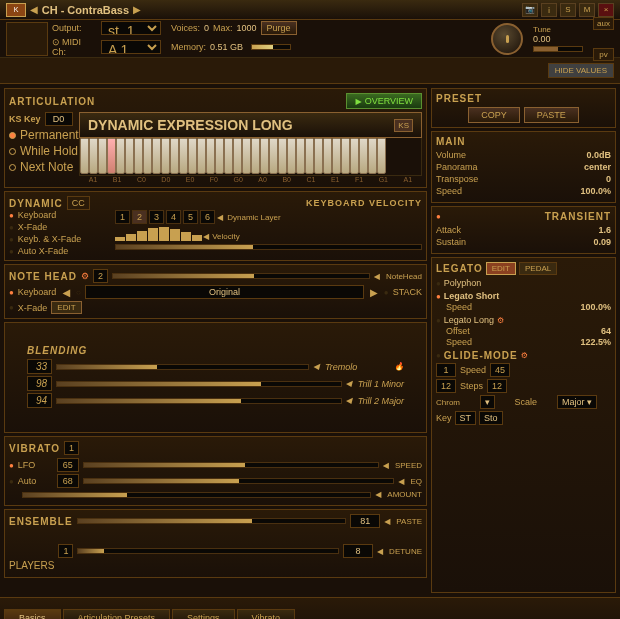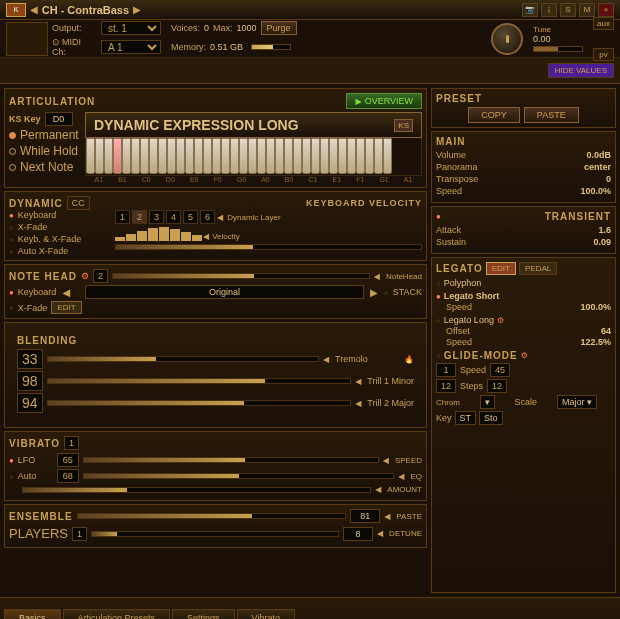--- a/index.html
+++ b/index.html
@@ -66,21 +66,21 @@
       background: #2a1a08;
       border: 1px solid #5a3a10;
     }
     .output-section { display: flex; flex-direction: column; gap: 2px; flex: 1; }
     .output-row { display: flex; align-items: center; gap: 4px; }
     .output-label { color: #c8a050; font-size: 9px; width: 45px; }
     .output-select {
       background: #0a0805;
       border: 1px solid #5a3a10;
       color: #c8a050;
-      font-size: 10px;
+      font-size: 14px;
       height: 14px;
       padding: 0 2px;
       width: 60px;
     }
     .purge-btn {
       background: linear-gradient(180deg, #4a3020 0%, #2a1a08 100%);
       border: 1px solid #8a6030;
       color: #c8a050;
       font-size: 9px;
       padding: 1px 5px;
@@ -149,21 +149,21 @@
       color: #80e040;
       font-size: 9px;
       padding: 2px 8px;
       cursor: pointer;
       display: flex; align-items: center; gap: 3px;
     }
     .play-icon { color: #80e040; font-size: 8px; }
 
     .articulation-top {
       display: flex;
-      gap: 6px;
+      gap: 0;
     }
     .ks-section {
       display: flex;
       flex-direction: column;
       gap: 2px;
       min-width: 70px;
     }
     .ks-row {
       display: flex;
       align-items: center;
@@ -271,36 +271,37 @@
       color: #c8a050;
       font-size: 8px;
       padding: 1px 5px;
       cursor: pointer;
     }
 
     
     .blending-section {
       background: linear-gradient(180deg, #2a1a08 0%, #1a1008 100%);
       border: 1px solid #5a3a10;
-      padding: 12px;
+      padding: 22px;
+      font-style: italic;
     }
     .blend-row {
       display: flex;
       align-items: center;
       gap: 4px;
       margin-bottom: 2px;
     }
     .blend-num {
       background: #0a0805;
       border: 1px solid #5a3a10;
       color: #c8a050;
-      font-size: 14px;
+      font-size: 10px;
       padding: 1px 4px;
       min-width: 25px;
-      text-align: left;
+      text-align: right;
     }
 
     
     .vibrato-section {
       background: linear-gradient(180deg, #2a1a08 0%, #1a1008 100%);
       border: 1px solid #5a3a10;
       padding: 4px;
     }
     .vib-row {
       display: flex;
@@ -494,21 +495,21 @@
       height: 26px;
       background: #2a1a08;
       display: flex;
       align-items: center;
       padding: 0 6px;
       gap: 4px;
       border-bottom: 1px solid #5a3a10;
     }
     .hide-values-btn {
       margin-left: auto;
-      background: #4c1d95;
+      background: #404040;
       border: 1px solid #5a3a10;
       color: #c8a050;
       font-size: 8px;
       padding: 2px 6px;
       cursor: pointer;
     }
 
     .orange-dot { color: #ff8040; font-size: 8px; }
 
     .flex-row { display: flex; align-items: center; gap: 4px; }
@@ -900,21 +901,21 @@
       <div class="flex-row" style="margin-bottom:3px;">
         <span class="section-title">ENSEMBLE</span>
         <div class="small-slider" style="flex:1;">
           <div class="small-slider-fill slider-filled" style="width:65%;"></div>
         </div>
         <div class="ens-val">81</div>
         <span class="triangle-indicator">◀</span>
         <span style="color:#c8a050;font-size:8px;">PASTE</span>
       </div>
       <div class="ensemble-row">
-        <span style="color:#c8a050;font-size:13px;">PLAYERS</span>
+        <span style="color:#c8a050;font-size:10px;margin-top:29px;">PLAYERS</span>
         <div class="num-badge">1</div>
         <div class="small-slider" style="flex:1;">
           <div class="small-slider-fill slider-filled" style="width:10%;"></div>
         </div>
         <div class="ens-val">8</div>
         <span class="triangle-indicator">◀</span>
         <span style="color:#c8a050;font-size:8px;">DETUNE</span>
       </div>
     </div>
   </div>

